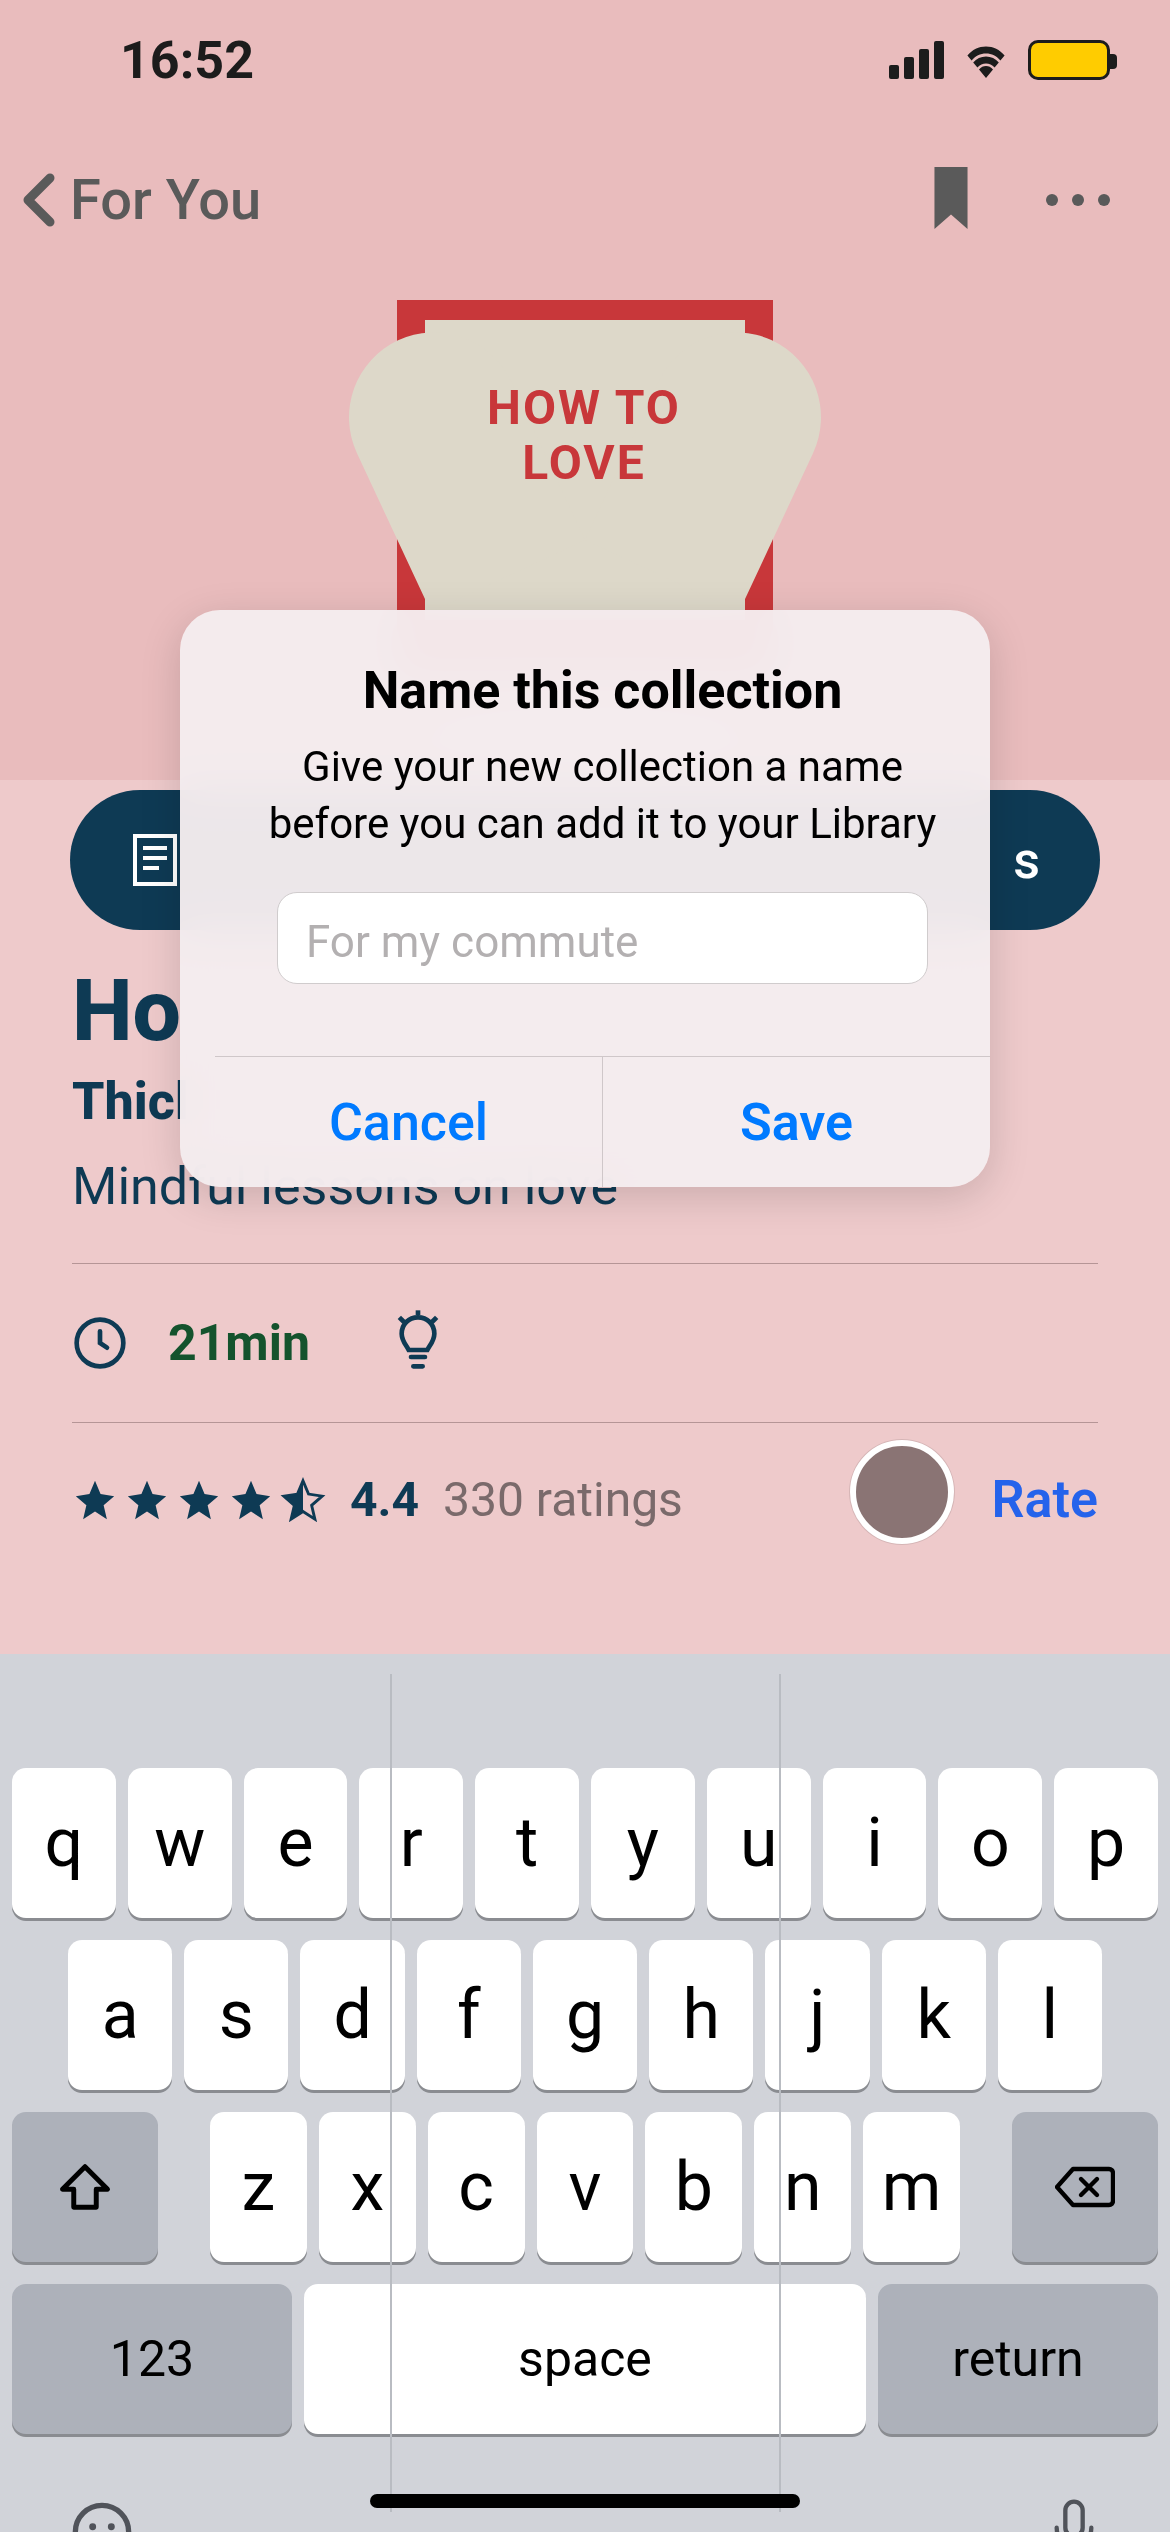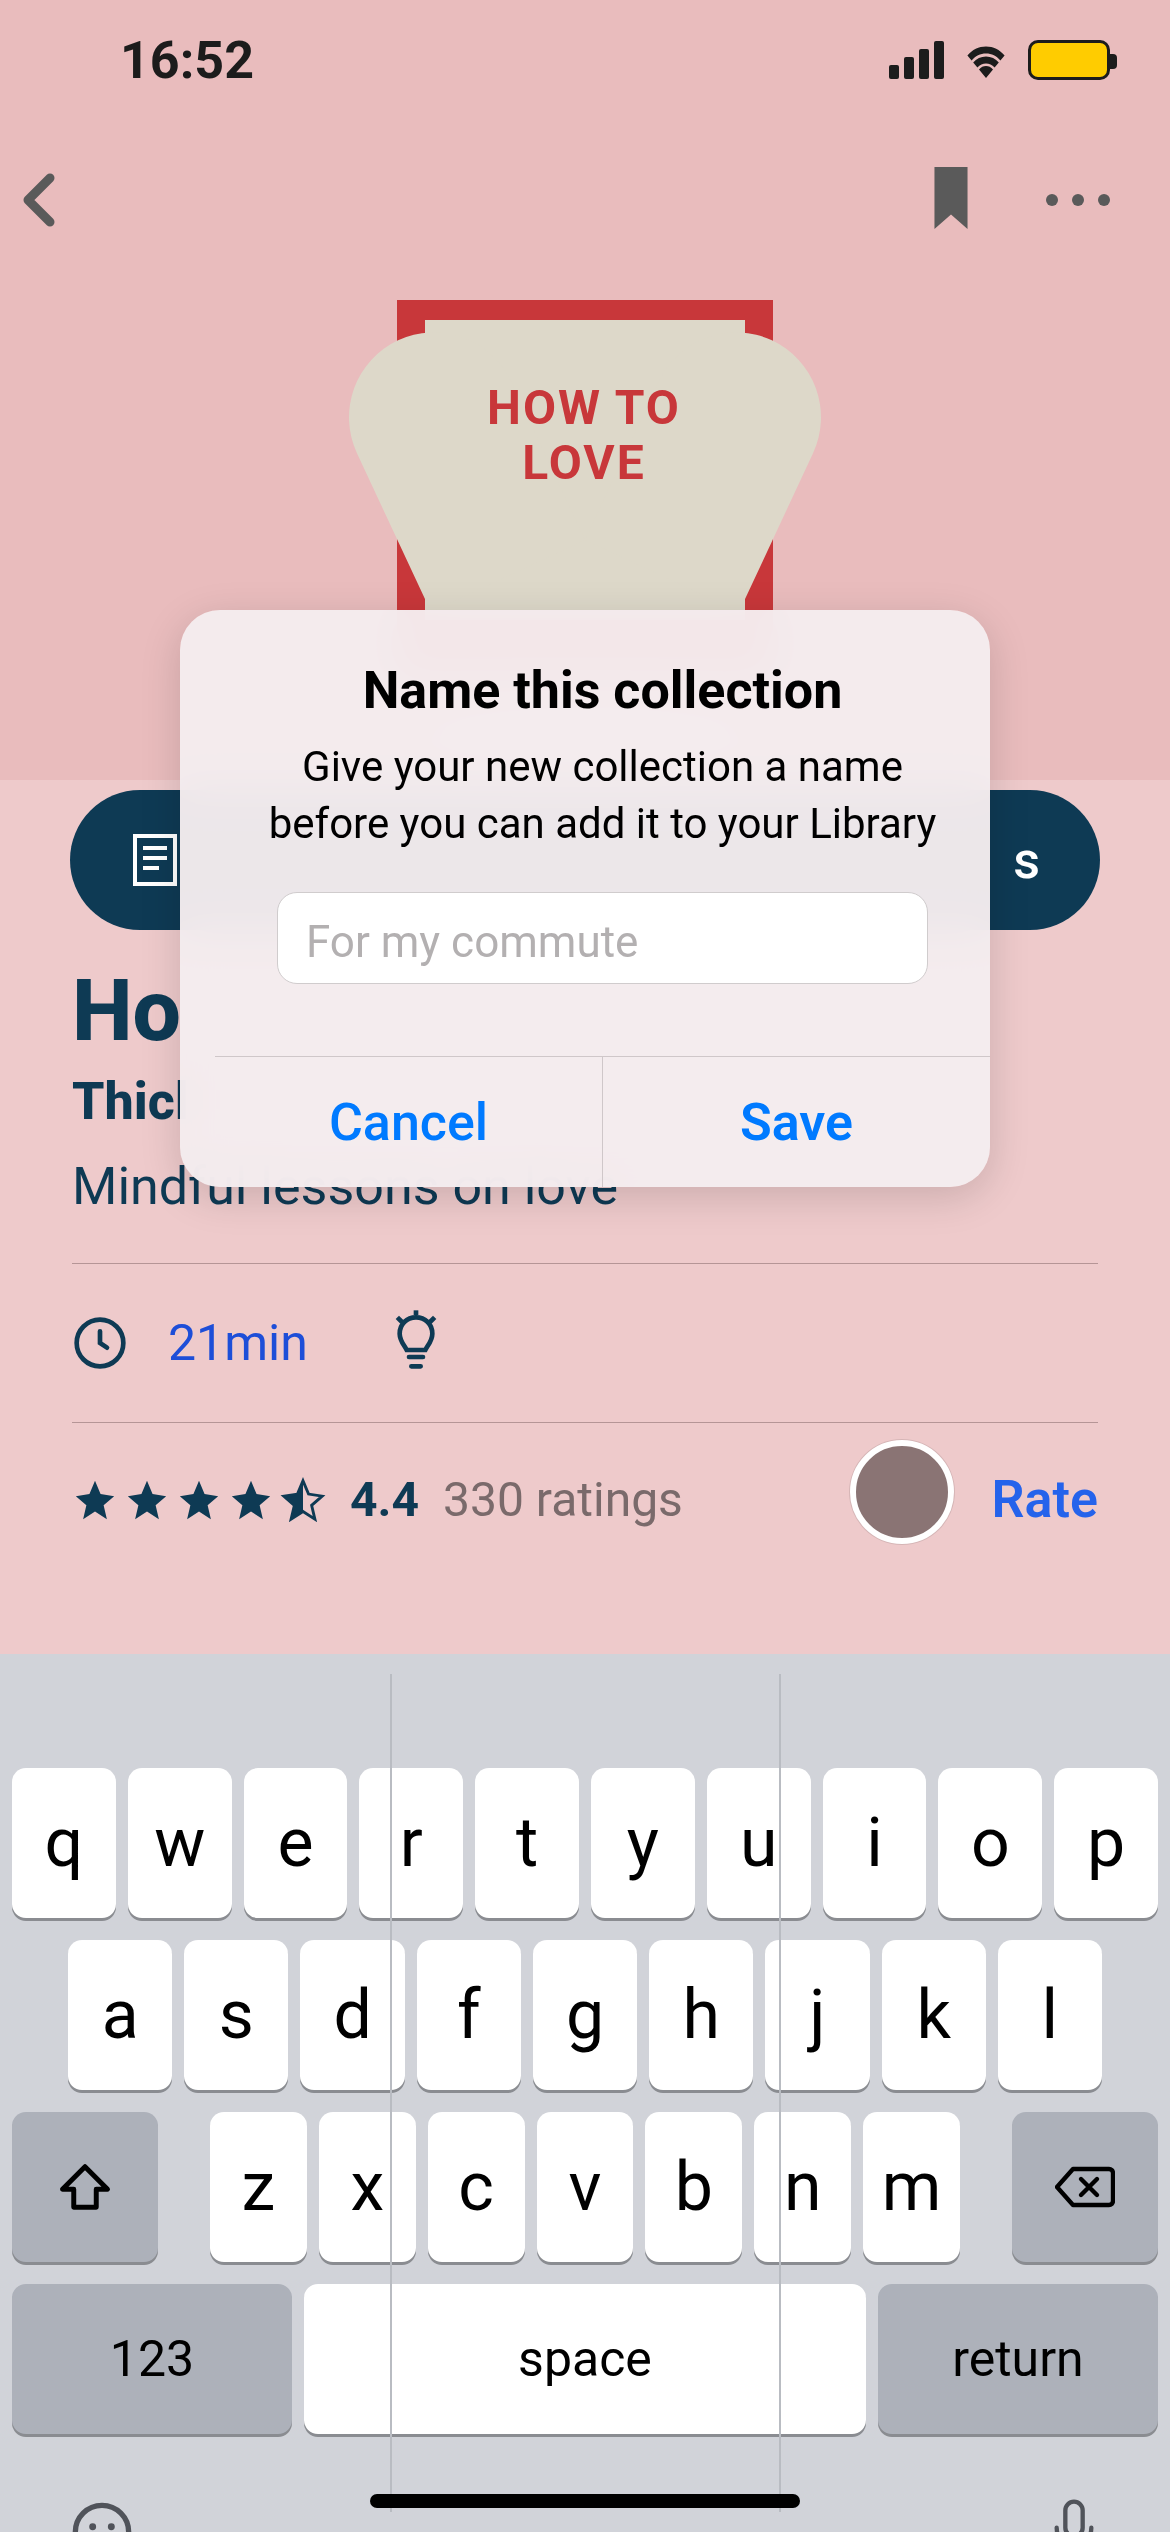--- a/index.html
+++ b/index.html
@@ -35,21 +35,21 @@
 
   
   .content-bg { position:absolute; top:780px; left:0; right:0; bottom:0; background:#eecacb; }
   .pill { position:absolute; top:790px; left:70px; right:70px; height:140px; background:#0e3a54; border-radius:70px; display:flex; align-items:center; padding:0 60px; color:#fff; font-size:52px; font-weight:500; justify-content:space-between; }
 
   .content { position:absolute; top:960px; left:72px; right:72px; color:#0e3a54; }
   .title { font-size:86px; font-weight:800; color:#0e3a54; }
   .author { font-size:52px; font-weight:800; color:#0e3a54; margin-top:10px; }
   .subtitle { font-size:52px; font-weight:400; color:#0e3a54; margin-top:24px; }
   .sep { border: none; border-top: 1px solid #b59596; margin: 46px 0; }
-  .meta-row { display:flex; align-items:center; gap:40px; font-size:50px; font-weight:400; color:#1d4ed8; }
+  .meta-row { display:flex; align-items:center; gap:40px; font-size:50px; font-weight:700; color:#14532d; }
   .meta-row svg { flex-shrink:0; }
   .rating-row { display:flex; align-items:center; gap:24px; font-size:48px; }
   .stars { display:flex; gap:6px; }
   .rating-num { font-weight:700; color:#0e3a54; }
   .rating-count { color:#7a6a6b; }
   .rate-link { margin-left:auto; color:#2563eb; font-weight:600; font-size:52px; }
 
   .float-dot { position:absolute; top:1440px; left:850px; width:104px; height:104px; border-radius:50%; background:#8a7474; border:6px solid #fff; box-shadow: 0 0 0 1px rgba(0,0,0,0.1); }
 
   
@@ -101,20 +101,21 @@
     </div>
     <div class="battery"></div>
   </div>
 </div>
 
 <div class="navbar">
   <div class="nav-back">
     <svg width="40" height="56" viewBox="0 0 20 28">
         <path fill="none" stroke="#5a5a5a" stroke-width="4.5" stroke-linecap="round" stroke-linejoin="round" d="M15 3 L4 14 L15 25"></path>
       </svg>
+    <span>For You</span>
   </div>
   <div class="nav-right">
     <div>
       <svg width="50" height="62" viewBox="0 0 24 30">
           <path fill="#5a5a5a" d="M4 0h16v30l-8-7-8 7z"></path>
         </svg>
     </div>
     <div class="nav-dots">
       <span></span>
         <span></span>

